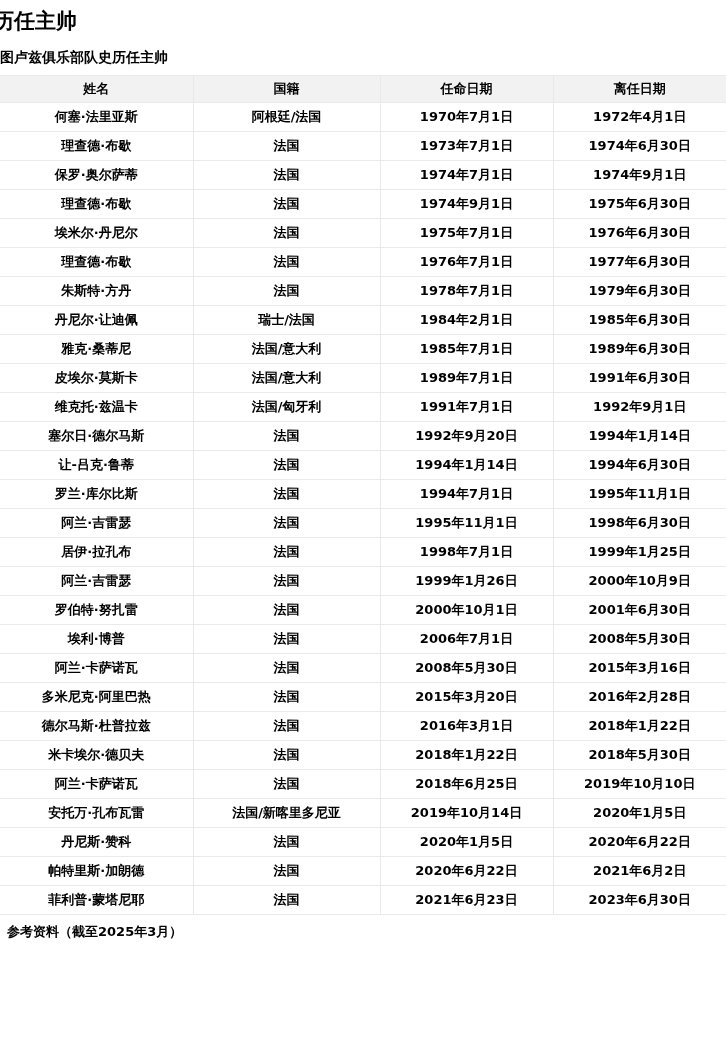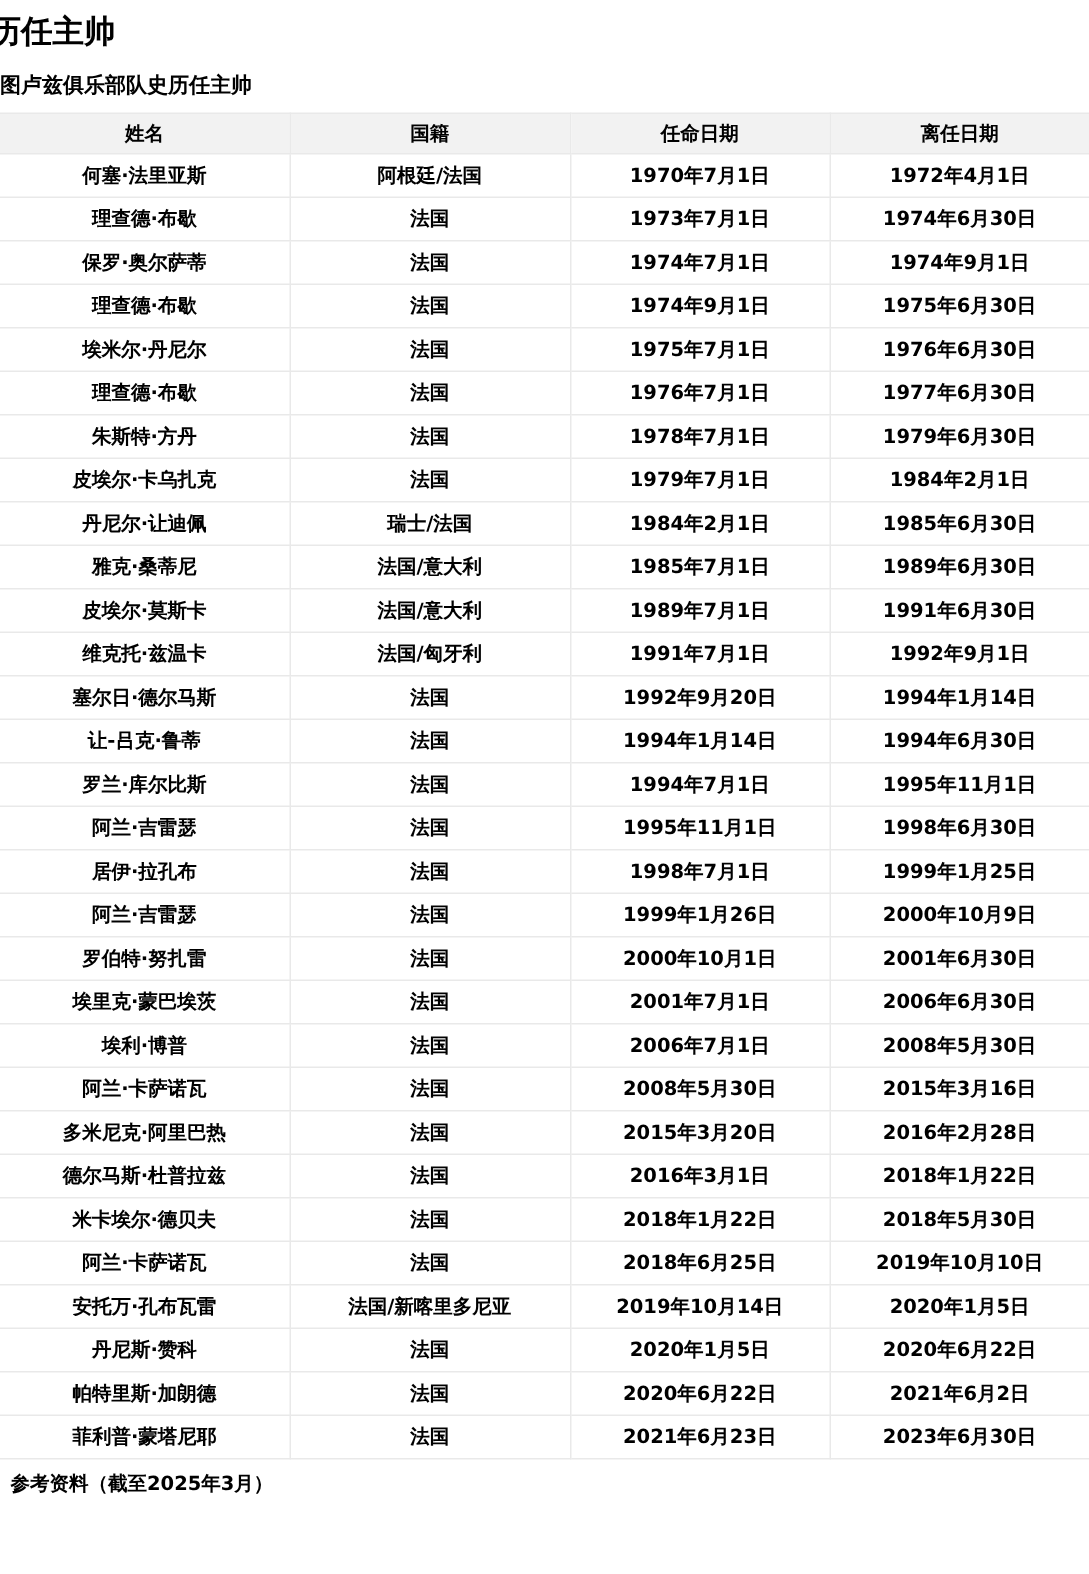--- a/index.html
+++ b/index.html
@@ -117,26 +117,20 @@
         <td>1976年7月1日</td>
         <td>1977年6月30日</td>
       </tr>
       <tr>
         <td>朱斯特·方丹</td>
         <td>法国</td>
         <td>1978年7月1日</td>
         <td>1979年6月30日</td>
       </tr>
       <tr>
-        <td>皮埃尔·卡乌扎克</td>
-        <td>法国</td>
-        <td>1979年7月1日</td>
-        <td>1984年2月1日</td>
-      </tr>
-      <tr>
         <td>丹尼尔·让迪佩</td>
         <td>瑞士/法国</td>
         <td>1984年2月1日</td>
         <td>1985年6月30日</td>
       </tr>
       <tr>
         <td>雅克·桑蒂尼</td>
         <td>法国/意大利</td>
         <td>1985年7月1日</td>
         <td>1989年6月30日</td>
@@ -189,26 +183,20 @@
         <td>1999年1月26日</td>
         <td>2000年10月9日</td>
       </tr>
       <tr>
         <td>罗伯特·努扎雷</td>
         <td>法国</td>
         <td>2000年10月1日</td>
         <td>2001年6月30日</td>
       </tr>
       <tr>
-        <td>埃里克·蒙巴埃茨</td>
-        <td>法国</td>
-        <td>2001年7月1日</td>
-        <td>2006年6月30日</td>
-      </tr>
-      <tr>
         <td>埃利·博普</td>
         <td>法国</td>
         <td>2006年7月1日</td>
         <td>2008年5月30日</td>
       </tr>
       <tr>
         <td>阿兰·卡萨诺瓦</td>
         <td>法国</td>
         <td>2008年5月30日</td>
         <td>2015年3月16日</td>

